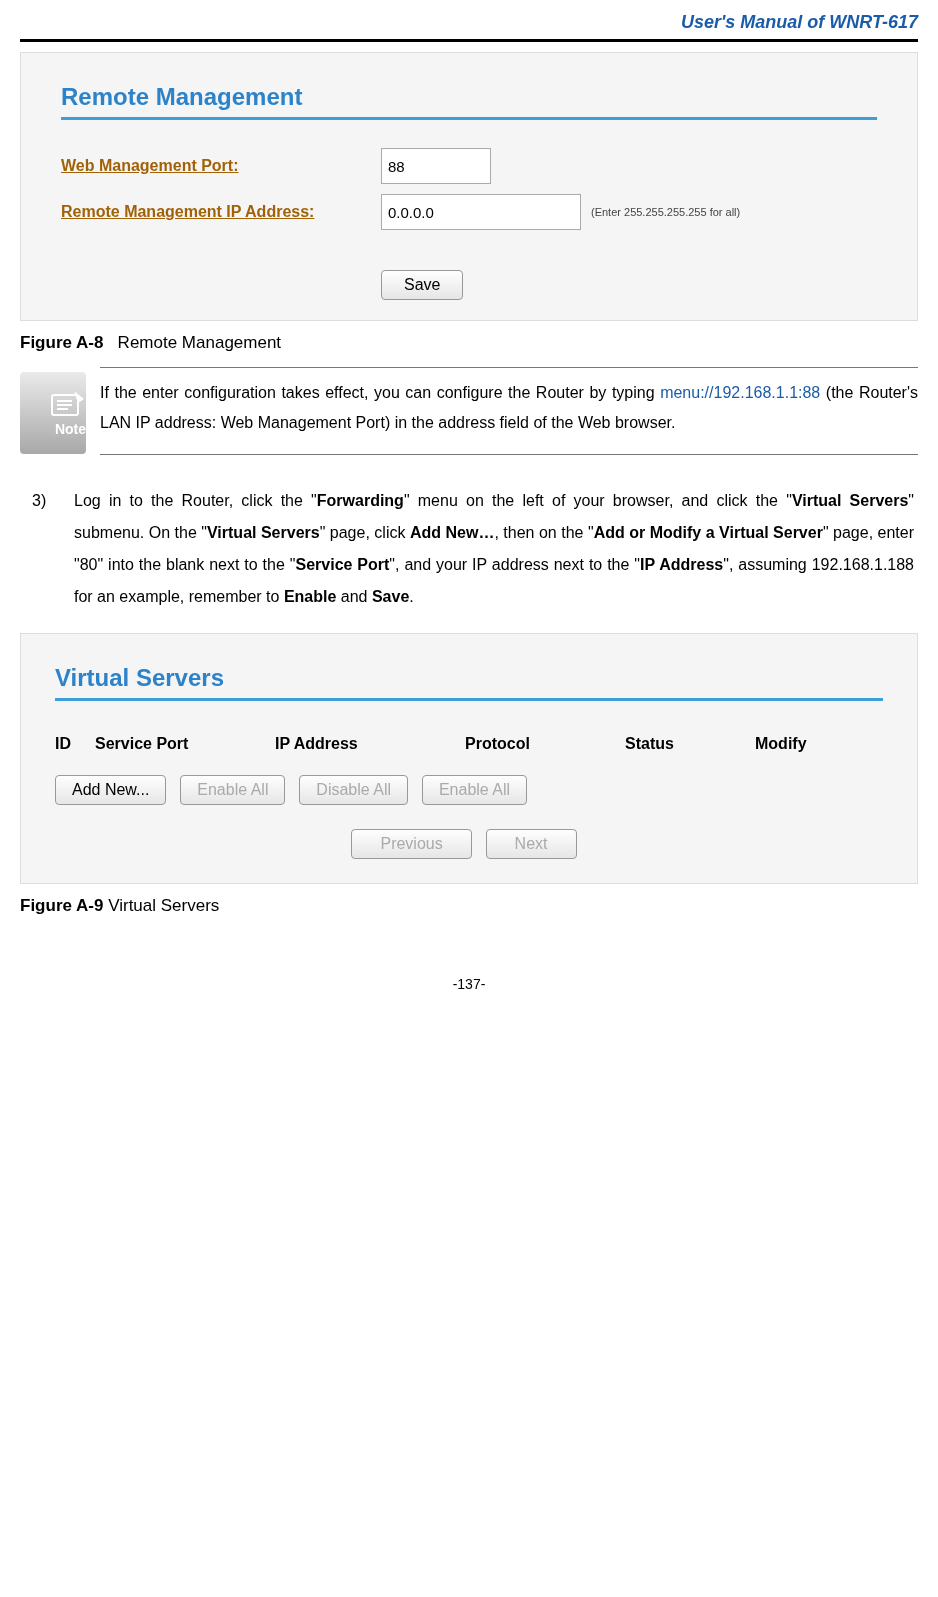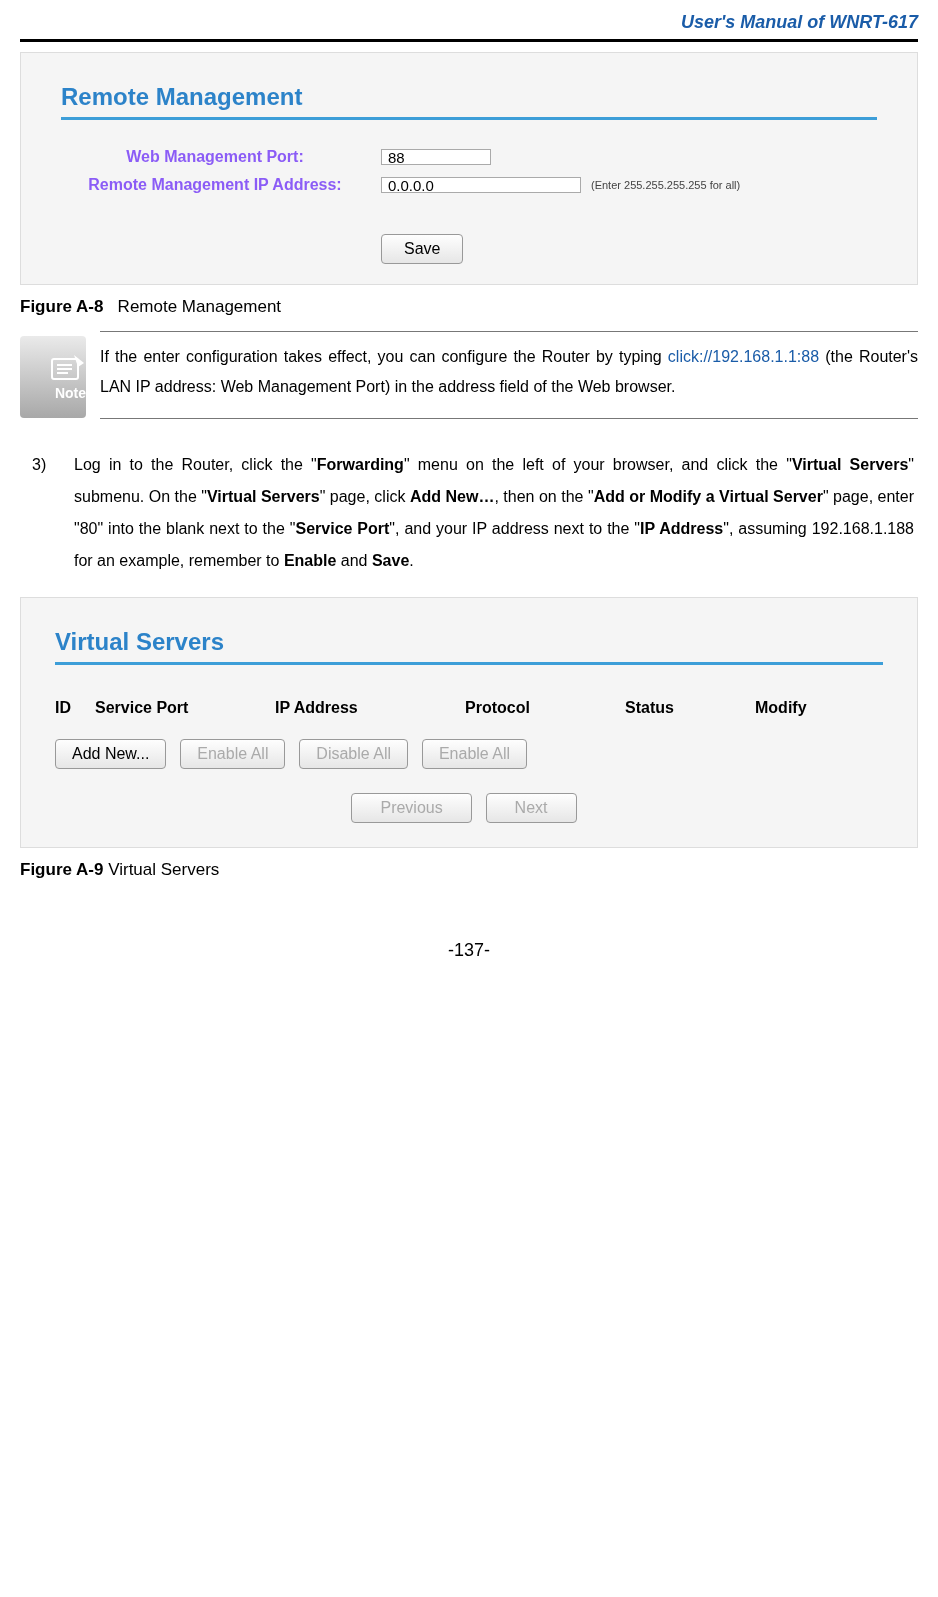--- a/index.html
+++ b/index.html
@@ -45,31 +45,32 @@
     background: #3d9ed8;
     margin-bottom: 28px;
   }
   .form-row {
     display: flex;
     align-items: center;
     margin-bottom: 10px;
   }
   .form-label {
     width: 320px;
-    text-align: center;
+    text-align: left;
     padding-right: 12px;
     font-weight: bold;
     font-size: 16px;
-    color: #8b5cf6;
+    color: #a16207;
+    text-decoration: underline;
   }
   .form-input {
     border: 1px solid #aaa;
     padding: 4px 6px;
     font-size: 15px;
-    height: 16px;
+    height: 36px;
     background: #fff;
   }
   .form-hint {
     margin-left: 10px;
     color: #444;
     font-size: 11px;
   }
   .save-row {
     margin-top: 40px;
     padding-left: 320px;
@@ -166,21 +167,21 @@
   }
   .btn-row .btn { padding: 5px 16px; }
   .pager-row {
     margin-top: 24px;
     text-align: center;
   }
   .pager-row .btn { padding: 5px 28px; }
   .page-number {
     text-align: center;
     margin-top: 60px;
-    font-size: 18px;
+    font-size: 14px;
   }
 </style>
 </head>
 <body>
 
 <div class="page">
 
   <div class="header-title">User's Manual of WNRT-617</div>
   <div class="header-rule"></div>
 
@@ -214,21 +215,21 @@
           <rect x="4" y="6" width="26" height="20" rx="2" fill="none" stroke="#fff" stroke-width="2"></rect>
           <line x1="9" y1="12" x2="24" y2="12" stroke="#fff" stroke-width="2"></line>
           <line x1="9" y1="16" x2="24" y2="16" stroke="#fff" stroke-width="2"></line>
           <line x1="9" y1="20" x2="20" y2="20" stroke="#fff" stroke-width="2"></line>
           <path d="M26 2 L36 10 L30 14 Z" fill="#fff"></path>
         </svg>
         <div class="note-icon-label">Note</div>
       </div>
     </div>
     <div class="note-text">
-      <span>If the enter configuration takes effect, you can configure the Router by typing </span><span class="link">click://192.168.1.1:88</span><span> (the Router's LAN IP address: Web Management Port) in the address field of the Web browser.</span>
+      <span>If the enter configuration takes effect, you can configure the Router by typing </span><span class="link">menu://192.168.1.1:88</span><span> (the Router's LAN IP address: Web Management Port) in the address field of the Web browser.</span>
     </div>
   </div>
 
   <div class="step-block">
     <div class="step-row">
       <div class="step-num">3)</div>
       <div class="step-body">
         <span>Log in to the Router, click the "</span><strong>Forwarding</strong><span>" menu on the left of your browser, and click the "</span><strong>Virtual Servers</strong><span>" submenu. On the "</span><strong>Virtual Servers</strong><span>" page, click </span><strong>Add New…</strong><span>, then on the "</span><strong>Add or Modify a Virtual Server</strong><span>" page, enter "80" into the blank next to the "</span><strong>Service Port</strong><span>", and your IP address next to the "</span><strong>IP Address</strong><span>", assuming 192.168.1.188 for an example, remember to </span><strong>Enable</strong><span> and </span><strong>Save</strong><span>.</span>
       </div>
     </div>

